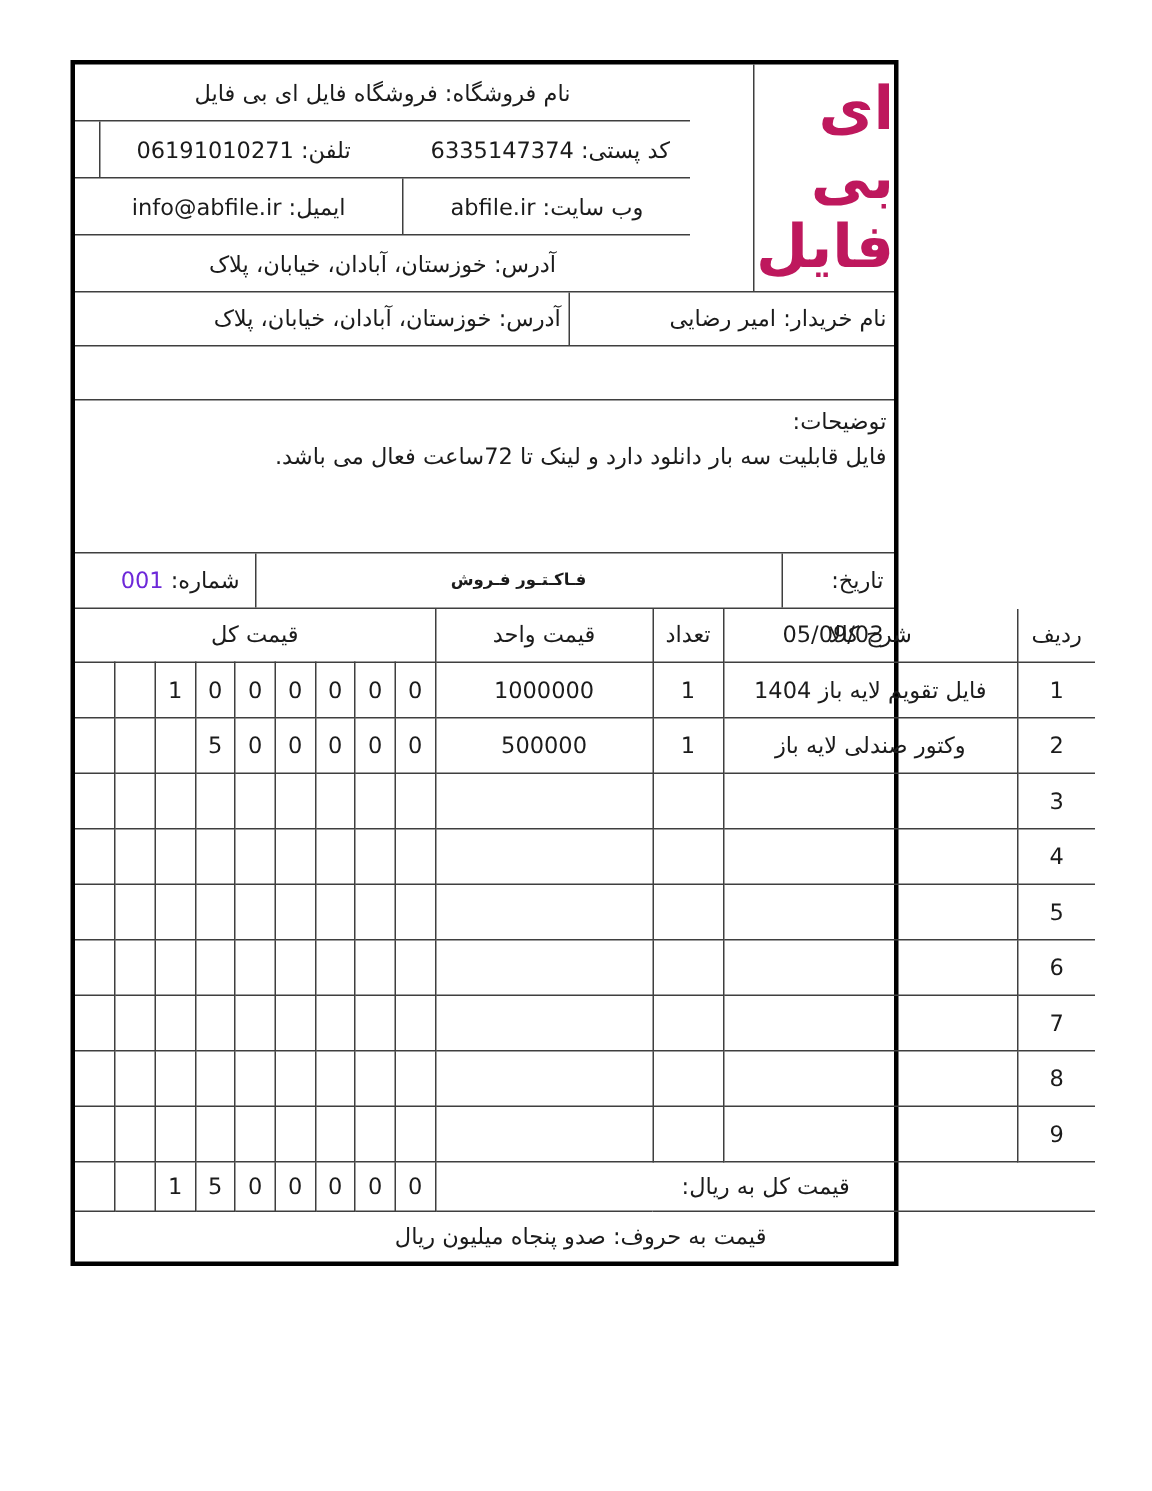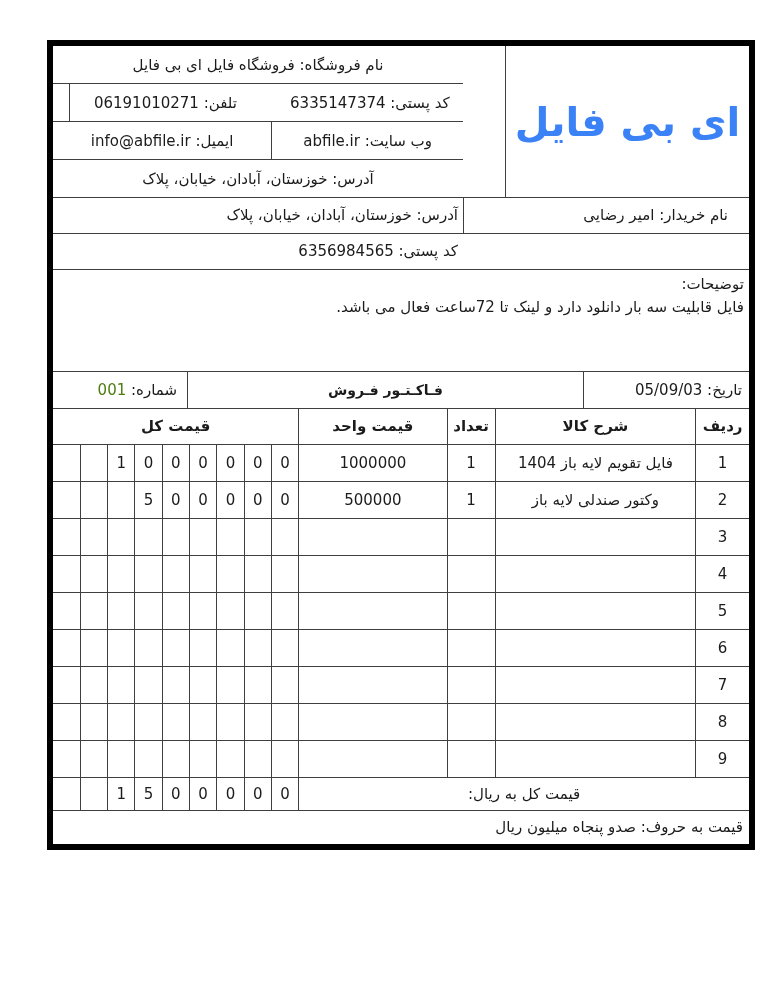--- a/index.html
+++ b/index.html
@@ -6,22 +6,22 @@
   html, body { width: 768px; height: 994px; background: #ffffff; }
   body {
     font-family: "DejaVu Sans", sans-serif;
     color: #1b1b1b;
     position: relative;
     font-size: 15px;
   }
   .doc {
     position: absolute;
     left: 47px; top: 40px;
-    width: 708px;
-    border: 6px solid #000000;
+    width: 552px;
+    border: 3px solid #000000;
     background: #fff;
   }
   
   .sec-header { display: flex; height: 152px; border-bottom: 1px solid #3f3f3f; }
   .seller-block { width: 410px; display: flex; flex-direction: column; }
   .srow {
     flex: 1; display: flex; align-items: center; justify-content: center;
     direction: rtl; border-bottom: 1px solid #3f3f3f;
   }
   .srow:last-child { border-bottom: none; }
@@ -50,80 +50,79 @@
   }
   
   .inv-row { display: flex; height: 37px; border-bottom: 1px solid #3f3f3f; }
   .inv-num {
     width: 134px; direction: rtl; text-align: right;
     line-height: 36px; padding-right: 10px;
   }
   .inv-title {
     width: 397px; border-left: 1px solid #3f3f3f; border-right: 1px solid #3f3f3f;
     direction: rtl; text-align: center; line-height: 36px;
-    font-weight: bold; font-size: 14px;
+    font-weight: bold; font-size: 11px;
   }
   .inv-date { flex: 1; direction: rtl; text-align: right; line-height: 36px; padding-right: 7px; }
   .red { color: #e60000; }
   
   table.items { width: 100%; border-collapse: collapse; table-layout: fixed; direction: ltr; }
   table.items th, table.items td {
     border: 1px solid #3f3f3f; text-align: center; padding: 0;
     font-size: 15px; overflow: hidden; white-space: nowrap;
   }
   table.items tr > *:first-child { border-left: none; }
   table.items tr > *:last-child  { border-right: none; }
-  thead th { height: 35px; border-top: none !important; font-weight: bold; direction: rtl; }
+  thead th { height: 35px; border-top: none !important; font-weight: normal; direction: rtl; }
   tbody.rows td { height: 37px; }
   td.desc { direction: rtl; text-align: right; padding: 0 10px; }
   tr.summary td { height: 33px; }
   td.sum-label { direction: rtl; text-align: right; padding-right: 6px; }
   tr.words td {
     height: 34px; border-bottom: none; direction: rtl;
-    text-align: right; padding-right: 6px;
+    text-align: center; padding-right: 6px;
   }
 </style>
 </head>
 <body>
 
 <div class="doc">
 
   <div class="sec-header">
     <div class="seller-block">
       <div class="srow">نام فروشگاه: فروشگاه فایل ای بی فایل</div>
       <div class="srow" style="padding:0">
         <div class="dcell w-left">کد پستی: 6335147374</div>
         <div class="dcell w-right">تلفن: 06191010271</div>
       </div>
       <div class="srow" style="padding:0">
         <div class="dcell w-right">وب سایت: abfile.ir</div>
         <div class="dcell w-left">ایمیل: info@abfile.ir</div>
       </div>
       <div class="srow">آدرس: خوزستان، آبادان، خیابان، پلاک</div>
     </div>
-    <div class="brand" style="color: #3b82f6; margin-left: 42px;">ای بی فایل</div>
+    <div class="brand" style="color: #be185d; margin-left: 42px;">ای بی فایل</div>
   </div>
 
   <div class="buyer-row">
     <div class="bcell bleft">آدرس: خوزستان، آبادان، خیابان، پلاک</div>
     <div class="bcell bright">نام خریدار: امیر رضایی</div>
   </div>
   <div class="buyer-row">
-    <div class="bcell bleft">کد پستی: 6356984565</div>
   </div>
 
   <div class="notes">
     <div>توضیحات:</div>
     <div>فایل قابلیت سه بار دانلود دارد و لینک تا 72ساعت فعال می باشد.</div>
   </div>
 
   <div class="inv-row">
     <div class="inv-num">
       <span>شماره:</span>
-      <span class="red" style="color: #4d7c0f;">001</span>
+      <span class="red" style="color: #6d28d9;">001</span>
     </div>
     <div class="inv-title">فـاکـتـور فـروش</div>
     <div class="inv-date">تاریخ: 05/09/03</div>
   </div>
 
   <table class="items">
     <colgroup>
       <col style="width:26.7px">
         <col style="width:26.7px">
         <col style="width:26.7px">

